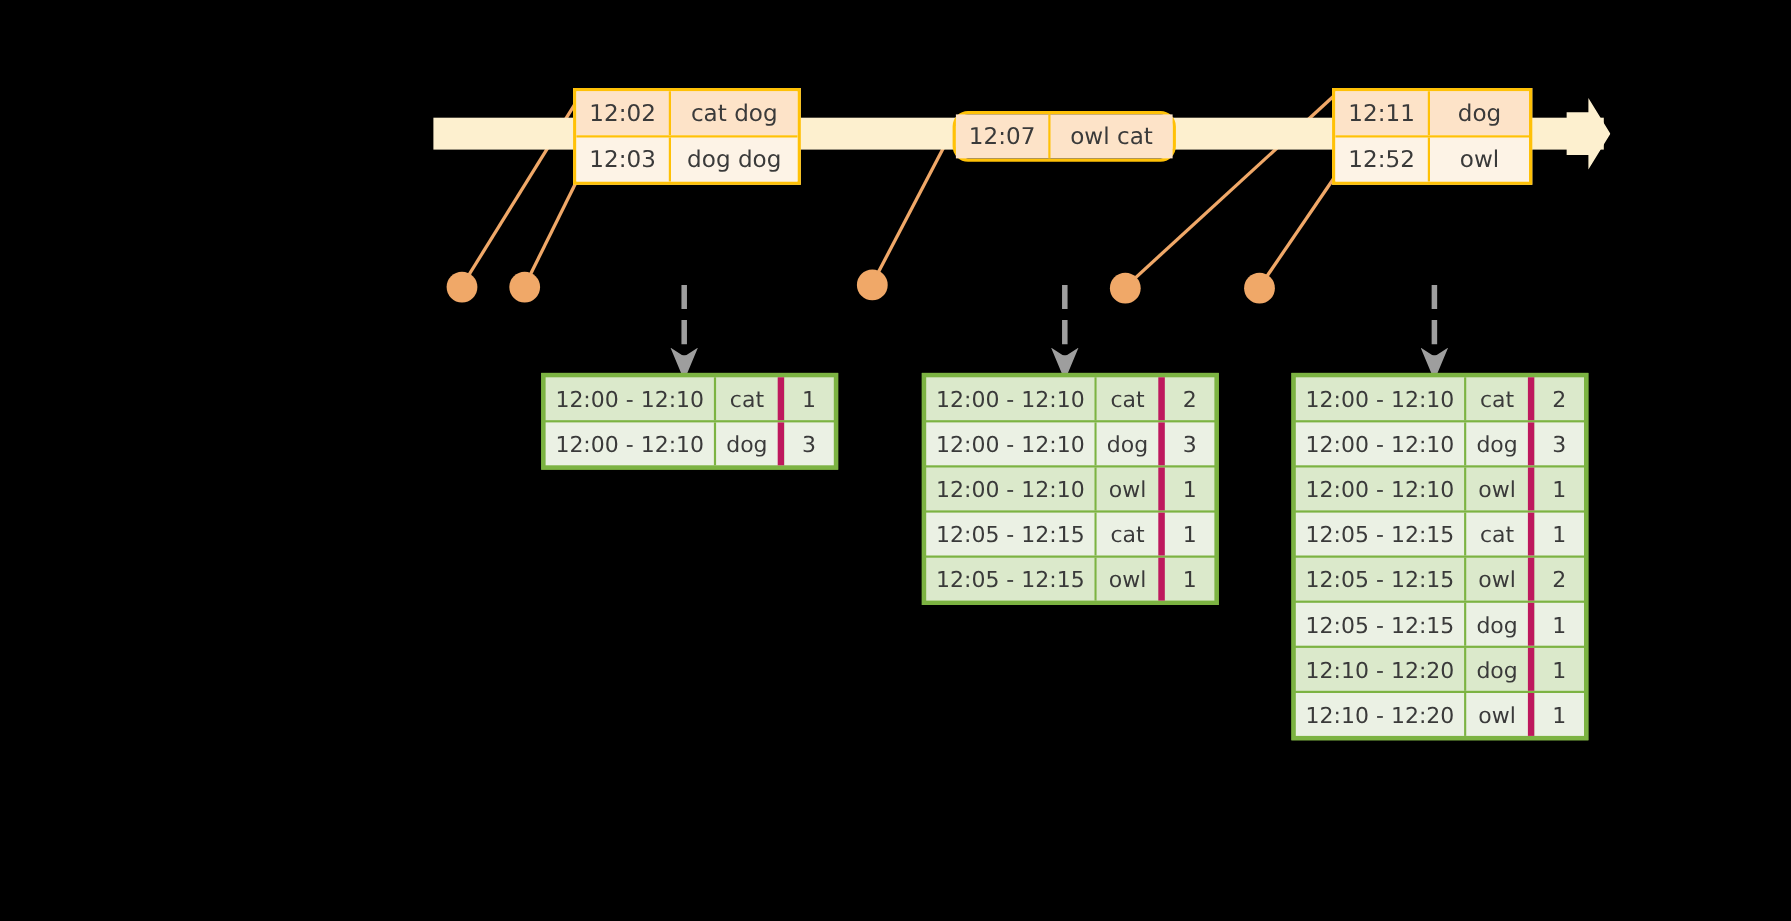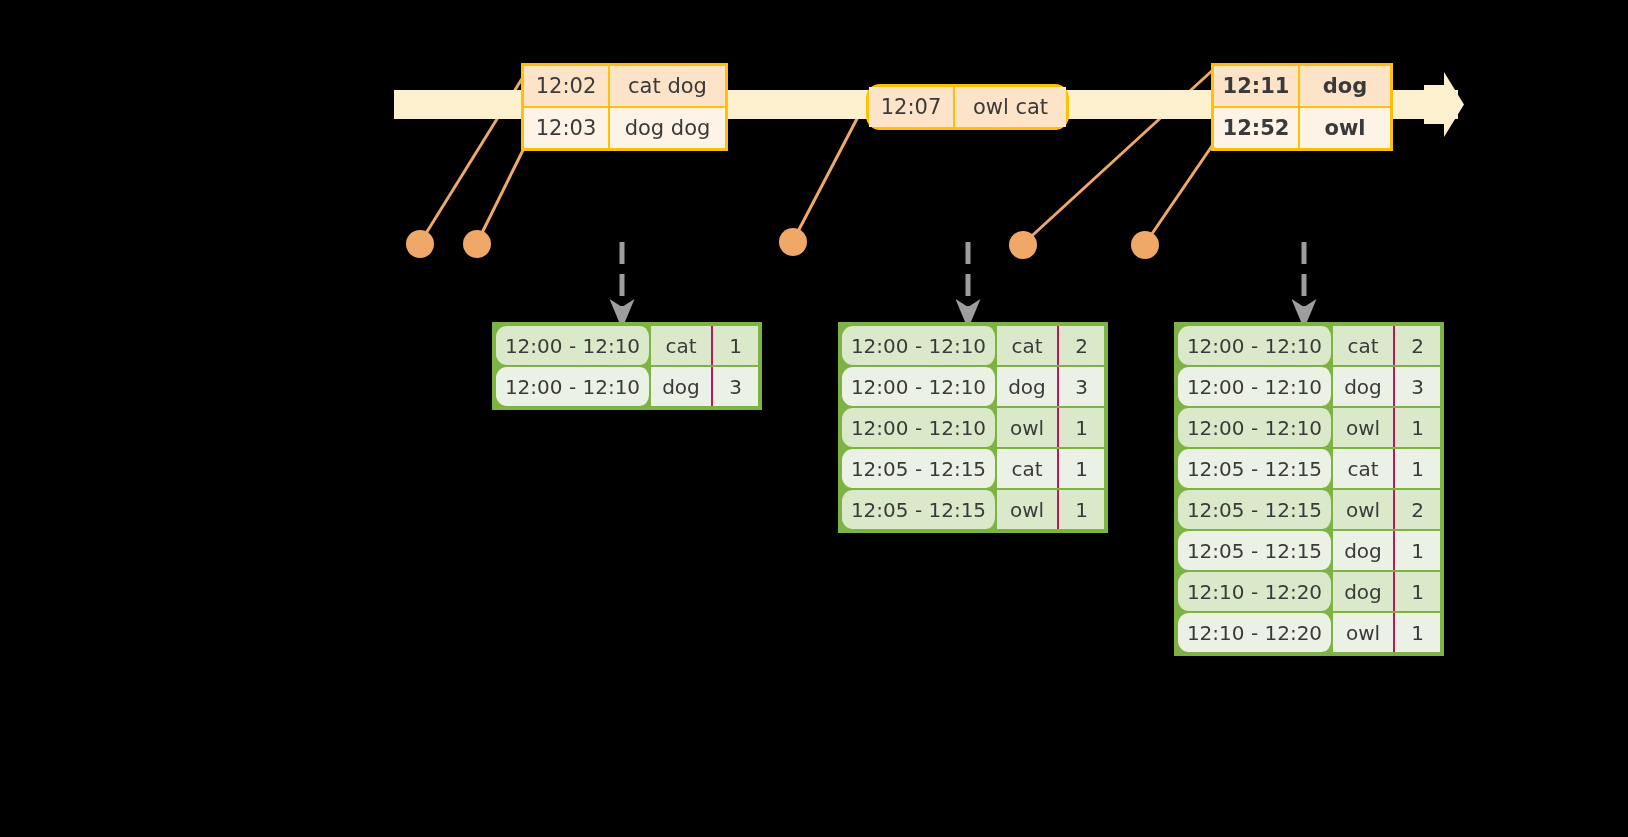--- a/index.html
+++ b/index.html
@@ -10,21 +10,21 @@
   body {
     width: 1628px;
     height: 837px;
     position: relative;
     overflow: hidden;
     font-family: "DejaVu Sans", sans-serif;
     color: #333333;
   }
   #stage {
     position: absolute;
-    left: 0; top: 0;
+    left: 0; top: 17px;
     width: 1628px;
     height: 593px;
   }
   #wires {
     position: absolute;
     left: 0; top: 0;
     width: 1628px;
     height: 837px;
     pointer-events: none;
   }
@@ -82,21 +82,21 @@
     align-items: center;
     justify-content: center;
     font-size: 21px;
     color: #3a3a3a;
     white-space: nowrap;
     padding: 0 14px;
   }
 
   #event-box-0 { left: 521px; top: 63px; width: 207px; }
   #event-box-1 { left: 866px; top: 84px; width: 203px; border-radius: 14px; }
-  #event-box-2 { left: 1211px; top: 63px; width: 182px; font-weight: bold; }
+  #event-box-2 { left: 1211px; top: 63px; width: 182px; }
 
   
   .result-table {
     position: absolute;
     border: 4px solid #7cb342;
     box-sizing: border-box;
     background: #7cb342;
     display: flex;
     flex-direction: column;
   }
@@ -114,25 +114,24 @@
     align-items: center;
     justify-content: center;
     font-size: 20px;
     color: #3a3a3a;
     white-space: nowrap;
     box-sizing: border-box;
   }
   .cell-window {
     width: 155px;
     border-right: 2px solid #7cb342;
-    border-radius: 11px;
   }
   .cell-key {
     width: 62px;
-    border-right: 2px solid #be185d;
+    border-right: 6px solid #be185d;
   }
   .cell-count {
     width: 45px;
   }
 
   #result-table-0 { left: 492px; top: 322px; }
   #result-table-1 { left: 838px; top: 322px; }
   #result-table-2 { left: 1174px; top: 322px; }
 </style>
 </head>

